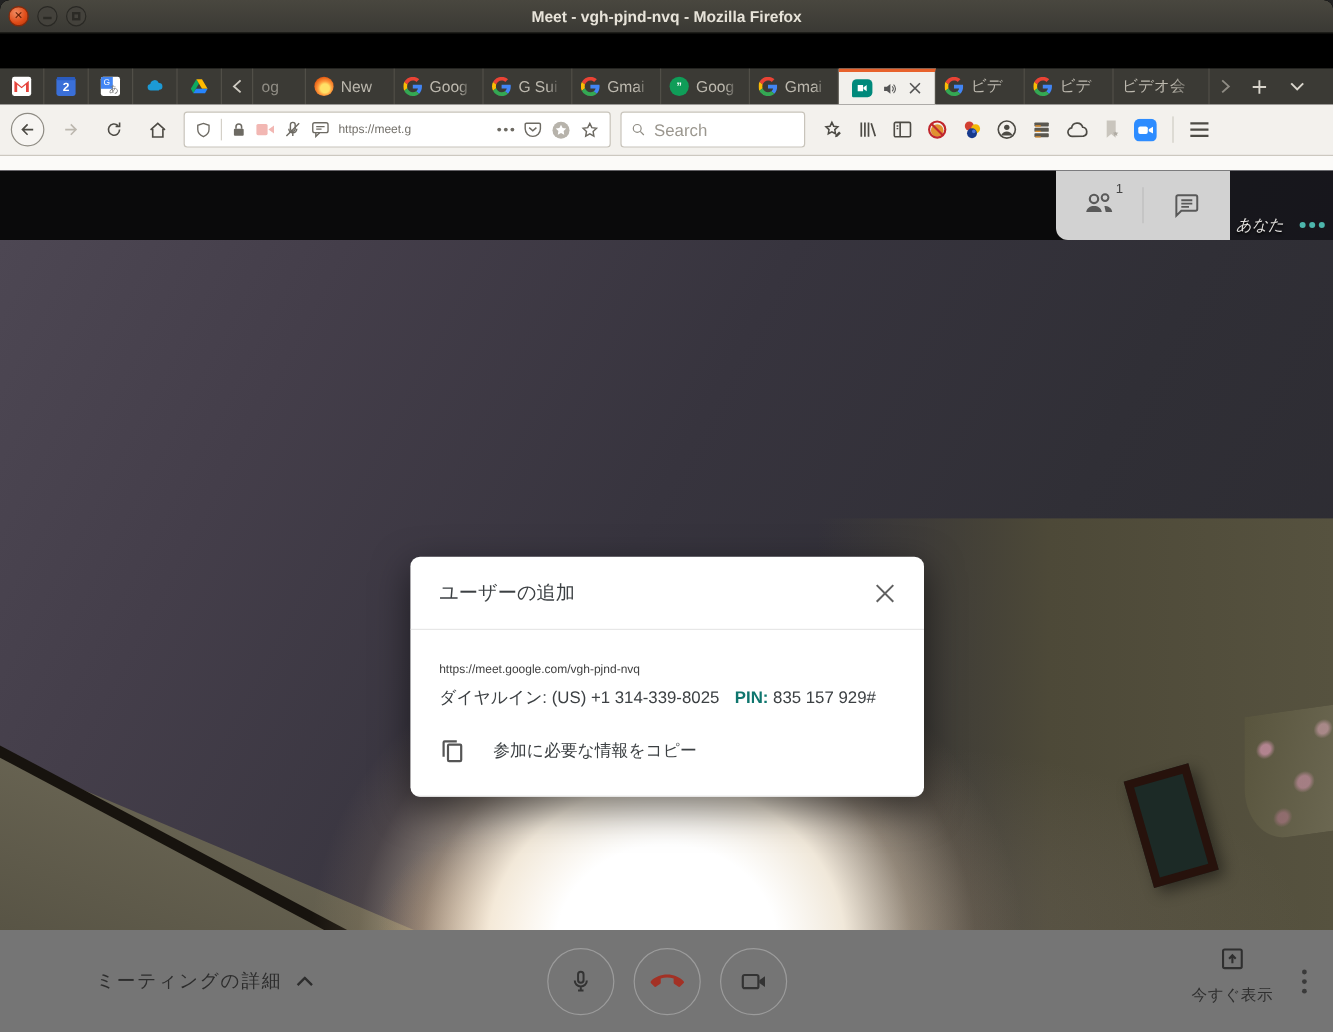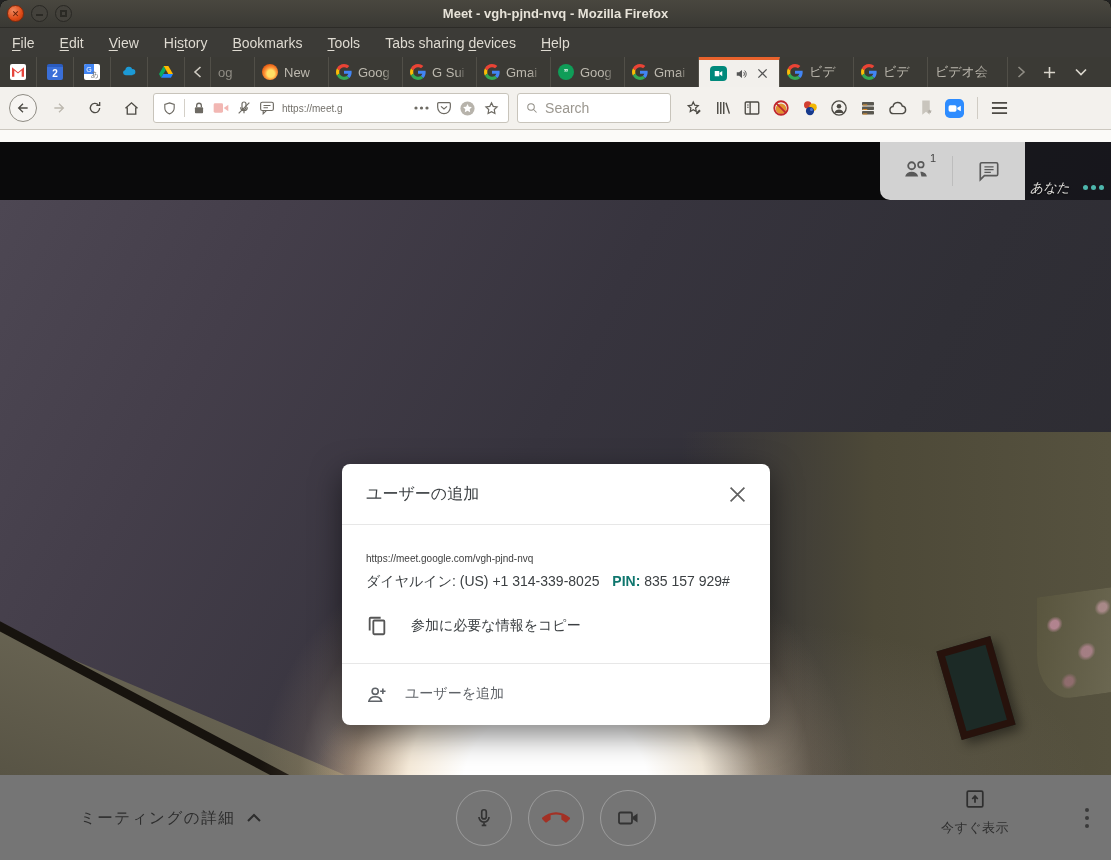--- a/index.html
+++ b/index.html
@@ -143,21 +143,21 @@
              font-size:14px; cursor:pointer; }
 
   
   .bottombar { position:absolute; left:0; right:0; bottom:0; height:85px; background:#757575; }
   .details { position:absolute; left:80px; top:50%; transform:translateY(-50%); color:#2d2d2d;
              font-size:15.5px; letter-spacing:1.5px; display:flex; align-items:center; gap:12px; }
   .controls { position:absolute; left:50%; top:50%; transform:translate(-50%,-50%);
               display:flex; gap:16px; }
   .ctrl { width:56px; height:56px; border-radius:50%; border:1px solid rgba(255,255,255,.28);
           display:flex; align-items:center; justify-content:center; }
-  .present-box { position:absolute; left:940px; top:13px; width:70px; text-align:center; color:#2f2f2f; }
+  .present-box { position:absolute; left:992px; top:13px; width:70px; text-align:center; color:#2f2f2f; }
   .present-box .plbl { font-size:13px; margin-top:5px; letter-spacing:.5px; white-space:nowrap; }
   .kebab { position:absolute; right:22px; top:50%; transform:translateY(-50%); display:flex;
            flex-direction:column; gap:4px; }
   .kebab i { width:4px; height:4px; border-radius:50%; background:#3a3a3a; }
 </style>
 </head>
 <body>
 
 <svg width="0" height="0" style="position:absolute">
   <symbol id="i-google" viewBox="0 0 48 48">
@@ -172,30 +172,20 @@
 
   <div class="titlebar">
     <div class="win-btns">
       <div class="win-btn win-close"></div>
       <div class="win-btn win-plain win-min"></div>
       <div class="win-btn win-plain win-max"></div>
     </div>
     <div class="win-title">Meet - vgh-pjnd-nvq - Mozilla Firefox</div>
   </div>
 
-  <div class="menubar">
-    <span class="menu-item"><u>F</u>ile</span>
-    <span class="menu-item"><u>E</u>dit</span>
-    <span class="menu-item"><u>V</u>iew</span>
-    <span class="menu-item">Hi<u>s</u>tory</span>
-    <span class="menu-item"><u>B</u>ookmarks</span>
-    <span class="menu-item"><u>T</u>ools</span>
-    <span class="menu-item">Tabs sharing <u>d</u>evices</span>
-    <span class="menu-item"><u>H</u>elp</span>
-  </div>
 
   <div class="tabbar">
     <div class="pinned-tab">
       <div class="gmail-ic">
         <svg class="ico16" viewBox="0 0 24 24" width="13" height="13">
             <path fill="#e5443c" d="M3 5 L12 12.5 L21 5 V19 H17.5 V9.8 L12 14.2 L6.5 9.8 V19 H3 Z"></path>
           </svg>
       </div>
     </div>
     <div class="pinned-tab">
@@ -499,28 +489,20 @@
         </div>
         <div class="copy-row">
           <svg width="22" height="24" viewBox="0 0 24 24">
             <path d="M16 2H5a2 2 0 0 0-2 2v13h2V4h11V2z" fill="#555"></path>
             <rect x="8" y="6" width="12" height="15" rx="1" fill="none" stroke="#555" stroke-width="2"></rect>
           </svg>
           <span>参加に必要な情報をコピー</span>
         </div>
       </div>
       <div class="dlg-divider"></div>
-      <div class="add-row">
-        <svg width="22" height="18" viewBox="0 0 24 20">
-          <circle cx="10" cy="7" r="3.4" fill="none" stroke="#5f6368" stroke-width="1.8"></circle>
-          <path d="M3 18c.7-3.4 3.6-5 7-5s6.3 1.6 7 5z" fill="none" stroke="#5f6368" stroke-width="1.8"></path>
-          <path d="M18.5 4v6M15.5 7h6" stroke="#5f6368" stroke-width="1.8"></path>
-        </svg>
-        <span>ユーザーを追加</span>
-      </div>
     </div>
 
     <div class="bottombar">
       <div class="details">
         <span>ミーティングの詳細</span>
         <svg width="14" height="9" viewBox="0 0 14 9">
             <path d="M1 7.5 7 1.5l6 6" stroke="#2d2d2d" stroke-width="2" fill="none"></path>
           </svg>
       </div>
       <div class="controls">

